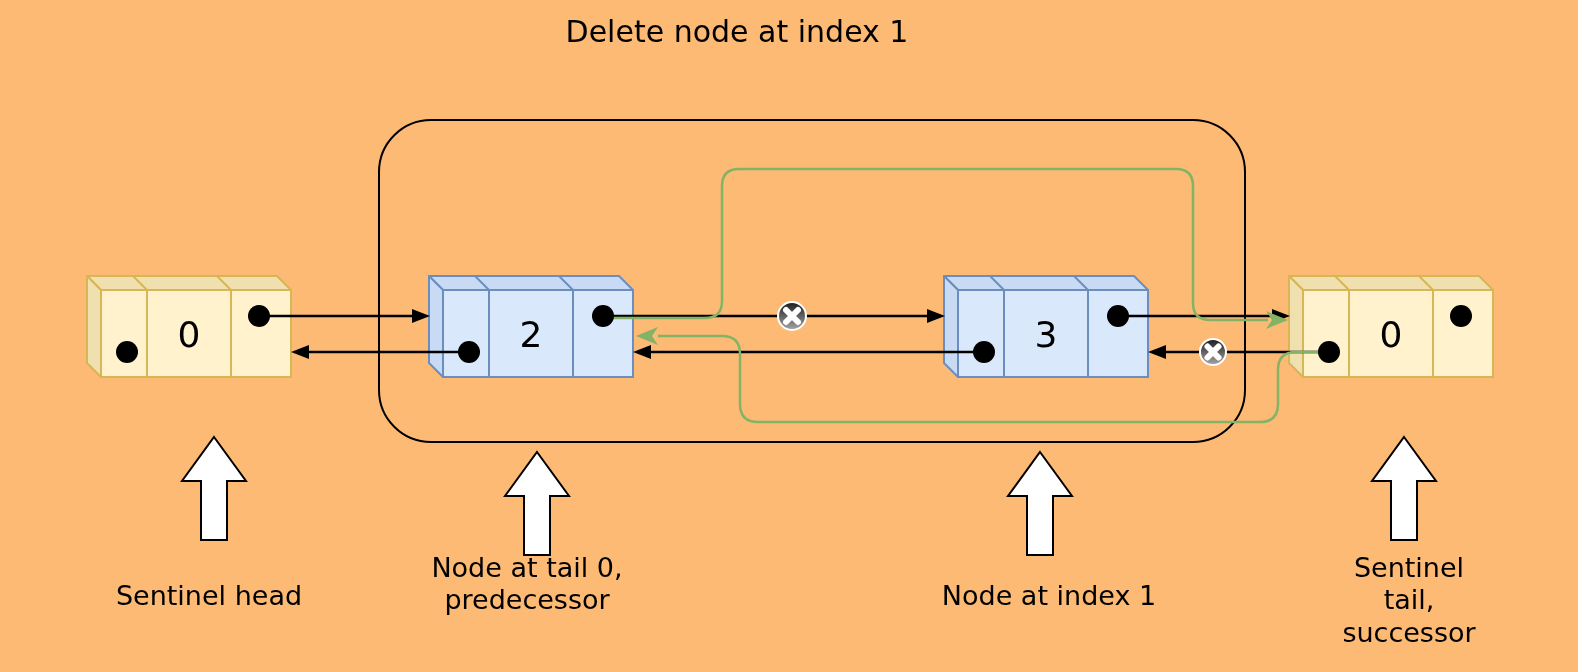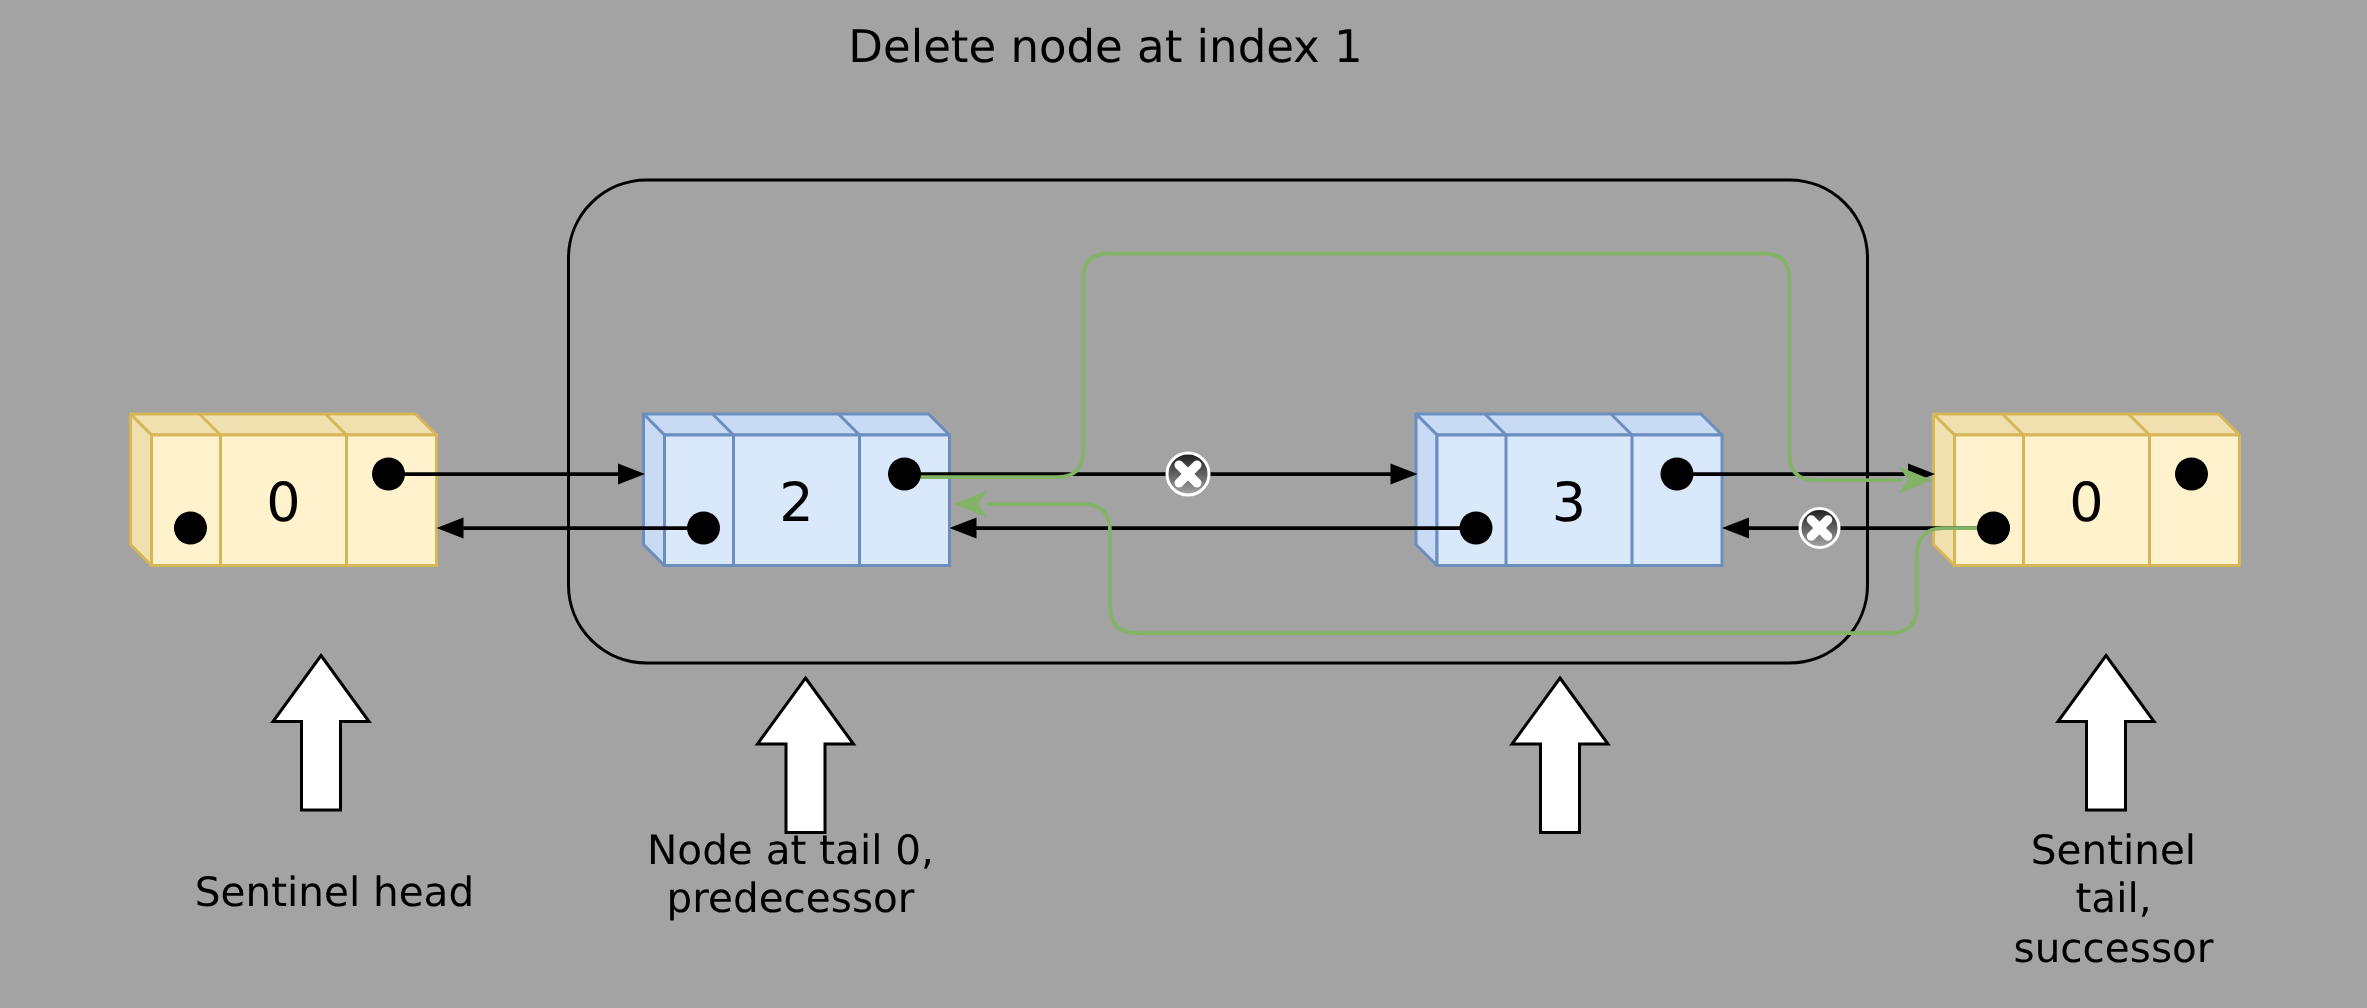--- a/index.html
+++ b/index.html
@@ -1,19 +1,19 @@
 <!DOCTYPE html>
 <html style="--c-sentinel-fill: #FFF2CC; --c-sentinel-side: #F0E0AF; --c-sentinel-border: #D6B656; --c-node-fill: #DAE8FC; --c-node-side: #C9DBF4; --c-node-border: #6C8EBF; --c-new-link: #82B366; --c-old-link: #000000;"><head>
 <meta charset="utf-8">
 <style>
   html,body{margin:0;padding:0;background:#fff;}
   .stage{
     position:relative;
     width:1578px;height:672px;
-    background:#a3a3a3;
+    background:#fdba74;
     font-family:"DejaVu Sans", "Liberation Sans", sans-serif;
     overflow:hidden;
   }
   .title{
     position:absolute;top:14px;left:737px;
     transform:translateX(-50%);
     font-size:30px;color:#000;white-space:nowrap;
   }
   .callout{
     position:absolute;transform:translateX(-50%);
@@ -156,18 +156,19 @@
       <line class="x-badge-x" x1="1207.5" y1="346.5" x2="1218.5" y2="357.5"></line>
       <line class="x-badge-x" x1="1207.5" y1="357.5" x2="1218.5" y2="346.5"></line>
     </g>
 
     <polygon class="up-arrow" points="214,437 246,481 227,481 227,540 201,540 201,481 182,481"></polygon>
     <polygon class="up-arrow" points="537,452 569,496 550,496 550,555 524,555 524,496 505,496"></polygon>
     <polygon class="up-arrow" points="1040,452 1072,496 1053,496 1053,555 1027,555 1027,496 1008,496"></polygon>
     <polygon class="up-arrow" points="1404,437 1436,481 1417,481 1417,540 1391,540 1391,481 1372,481"></polygon>
   </svg>
 
-  <div class="callout" style="left:223px;top:580px;">Sentinel head</div>
+  <div class="callout" style="left:209px;top:580px;">Sentinel head</div>
   <div class="callout" style="left:527px;top:552px;">Node at tail 0,
 predecessor</div>
+  <div class="callout" style="left:1049px;top:580px;">Node at index 1</div>
   <div class="callout" style="left:1409px;top:552px;">Sentinel tail,
 successor</div>
 </div>
 
 </body></html>

